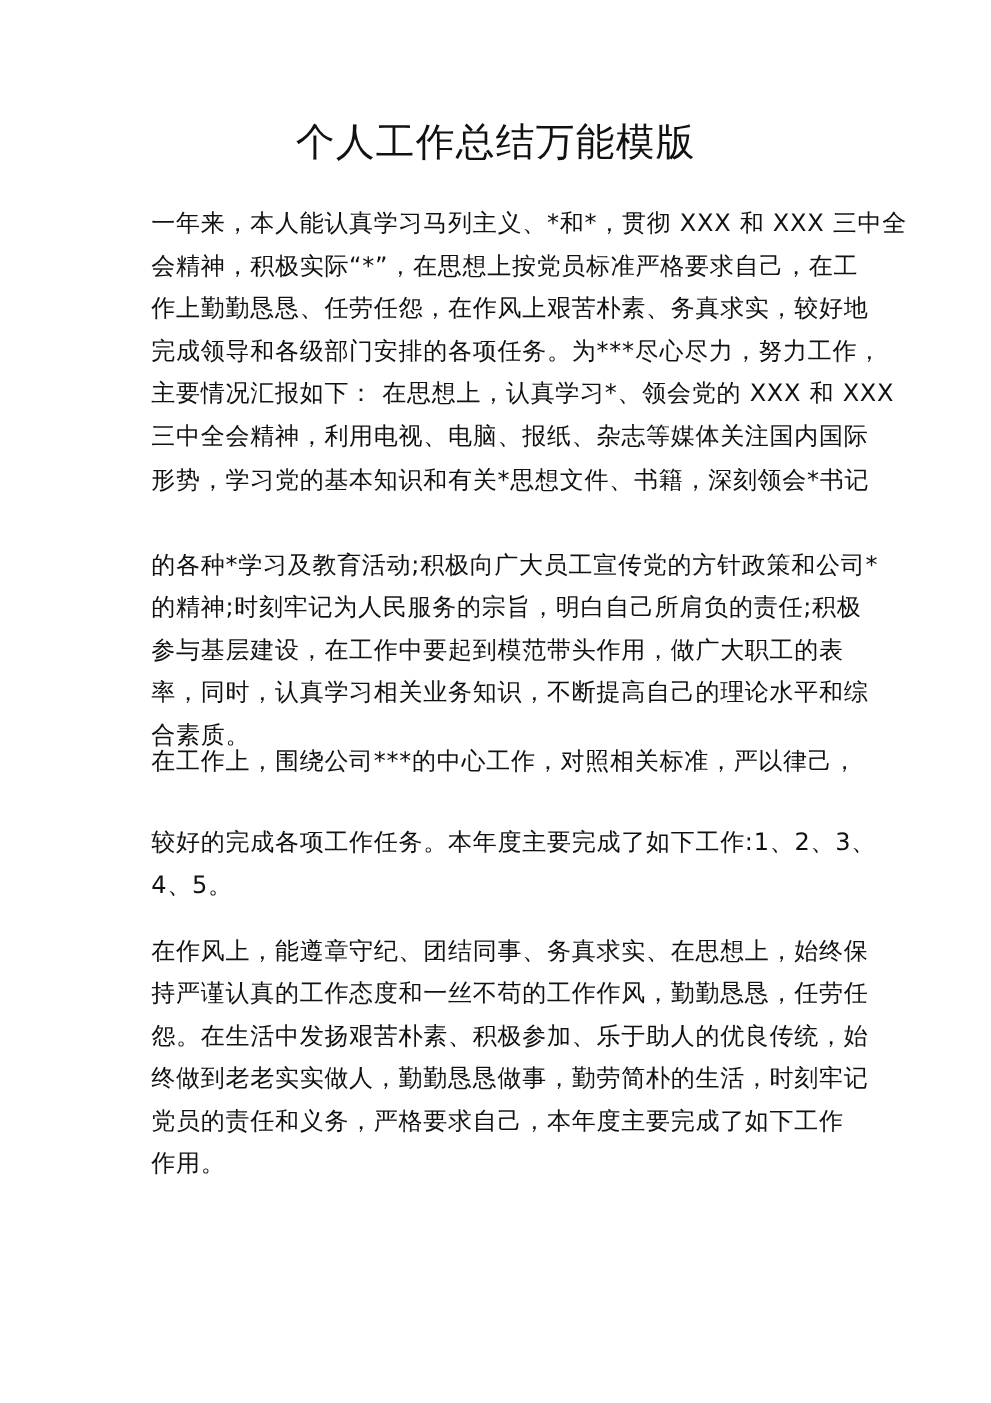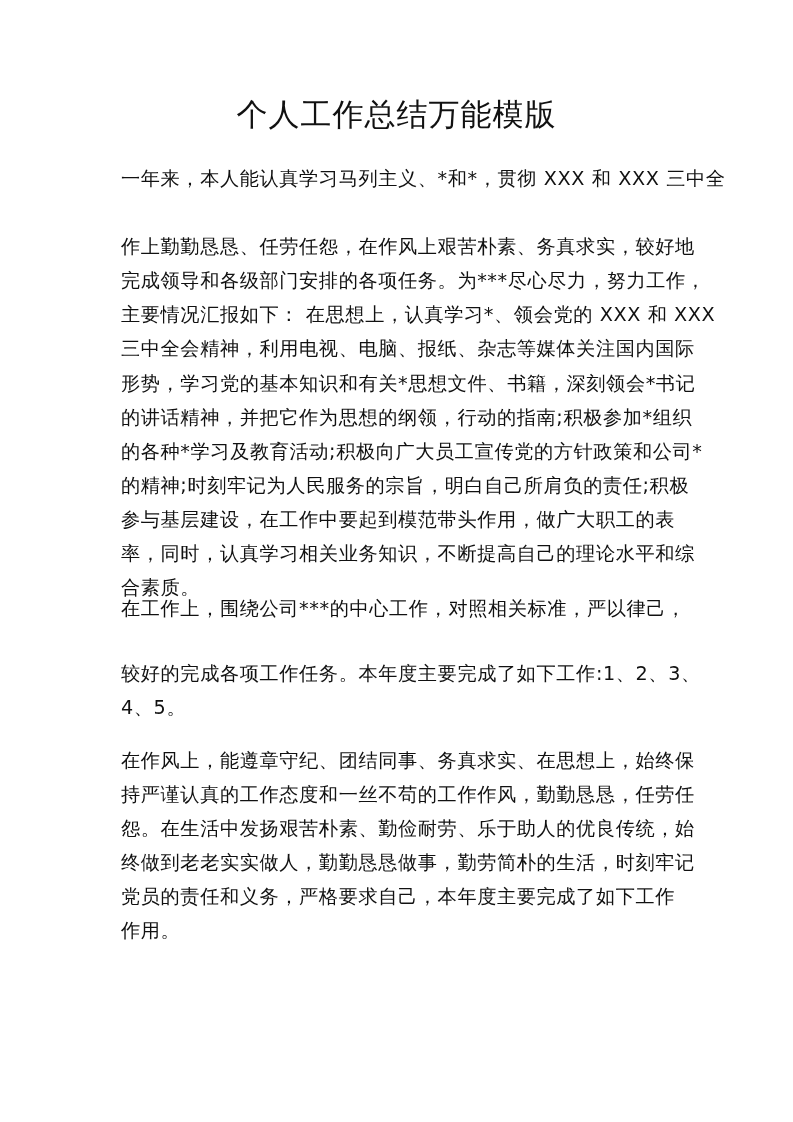--- a/index.html
+++ b/index.html
@@ -16,35 +16,35 @@
     font-size: 19.2px; line-height: 26px; color: #111; letter-spacing: 0.6px; text-align: right;
   }
 </style>
 </head>
 <body>
 
 <div class="page">
   <div class="title">个人工作总结万能模版</div>
 
   <div class="line" style="top:166px">一年来，本人能认真学习马列主义、*和*，贯彻 XXX 和 XXX 三中全</div>
+  <div class="line" style="top:200px">会精神，积极实际“*”，在思想上按党员标准严格要求自己，在工</div>
   <div class="line" style="top:234px">作上勤勤恳恳、任劳任怨，在作风上艰苦朴素、务真求实，较好地</div>
   <div class="line" style="top:268px">完成领导和各级部门安排的各项任务。为***尽心尽力，努力工作，</div>
   <div class="line" style="top:302px">主要情况汇报如下：  在思想上，认真学习*、领会党的 XXX 和 XXX</div>
   <div class="line" style="top:336px">三中全会精神，利用电视、电脑、报纸、杂志等媒体关注国内国际</div>
   <div class="line" style="top:371px">形势，学习党的基本知识和有关*思想文件、书籍，深刻领会*书记</div>
-  <div class="line" style="top:405px">的讲话精神，并把它作为思想的纲领，行动的指南;积极参加*组织</div>
   <div class="line" style="top:439px">的各种*学习及教育活动;积极向广大员工宣传党的方针政策和公司*</div>
   <div class="line" style="top:473px">的精神;时刻牢记为人民服务的宗旨，明白自己所肩负的责任;积极</div>
   <div class="line" style="top:507px">参与基层建设，在工作中要起到模范带头作用，做广大职工的表</div>
   <div class="line" style="top:541px">率，同时，认真学习相关业务知识，不断提高自己的理论水平和综</div>
   <div class="line" style="top:575px">合素质。</div>
 
   <div class="line" style="top:596px"> 在工作上，围绕公司***的中心工作，对照相关标准，严以律己，</div>
   <div class="line" style="top:661px">较好的完成各项工作任务。本年度主要完成了如下工作:1、2、3、</div>
   <div class="line" style="top:695px">4、5。</div>
 
   <div class="line" style="top:748px"> 在作风上，能遵章守纪、团结同事、务真求实、在思想上，始终保</div>
   <div class="line" style="top:782px">持严谨认真的工作态度和一丝不苟的工作作风，勤勤恳恳，任劳任</div>
-  <div class="line" style="top:816px">怨。在生活中发扬艰苦朴素、勤俭耐劳、乐于助人的优良传统，始</div>
+  <div class="line" style="top:816px">怨。在生活中发扬艰苦朴素、积极参加、乐于助人的优良传统，始</div>
   <div class="line" style="top:850px">终做到老老实实做人，勤勤恳恳做事，勤劳简朴的生活，时刻牢记</div>
   <div class="line" style="top:884px">党员的责任和义务，严格要求自己，本年度主要完成了如下工作</div>
   <div class="line" style="top:918px">作用。</div>
 </div>
 
 </body></html>

